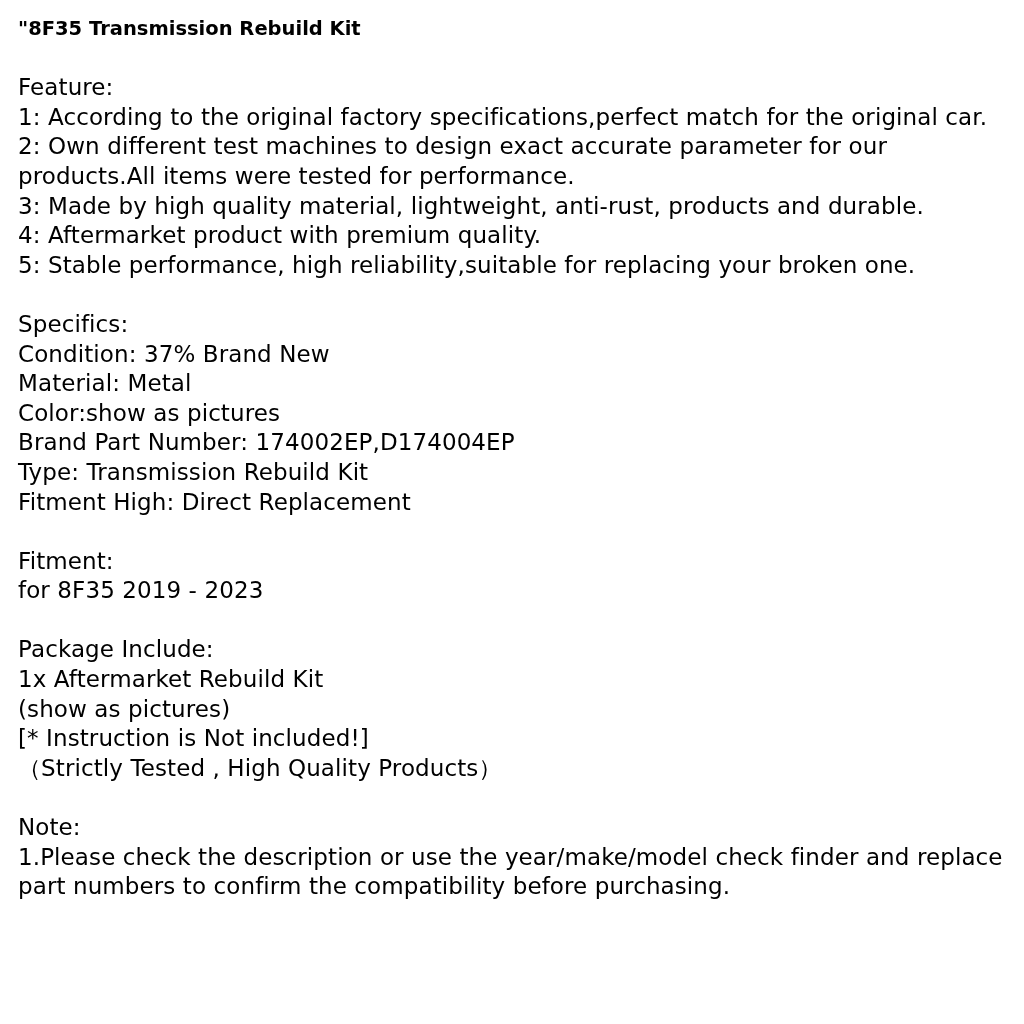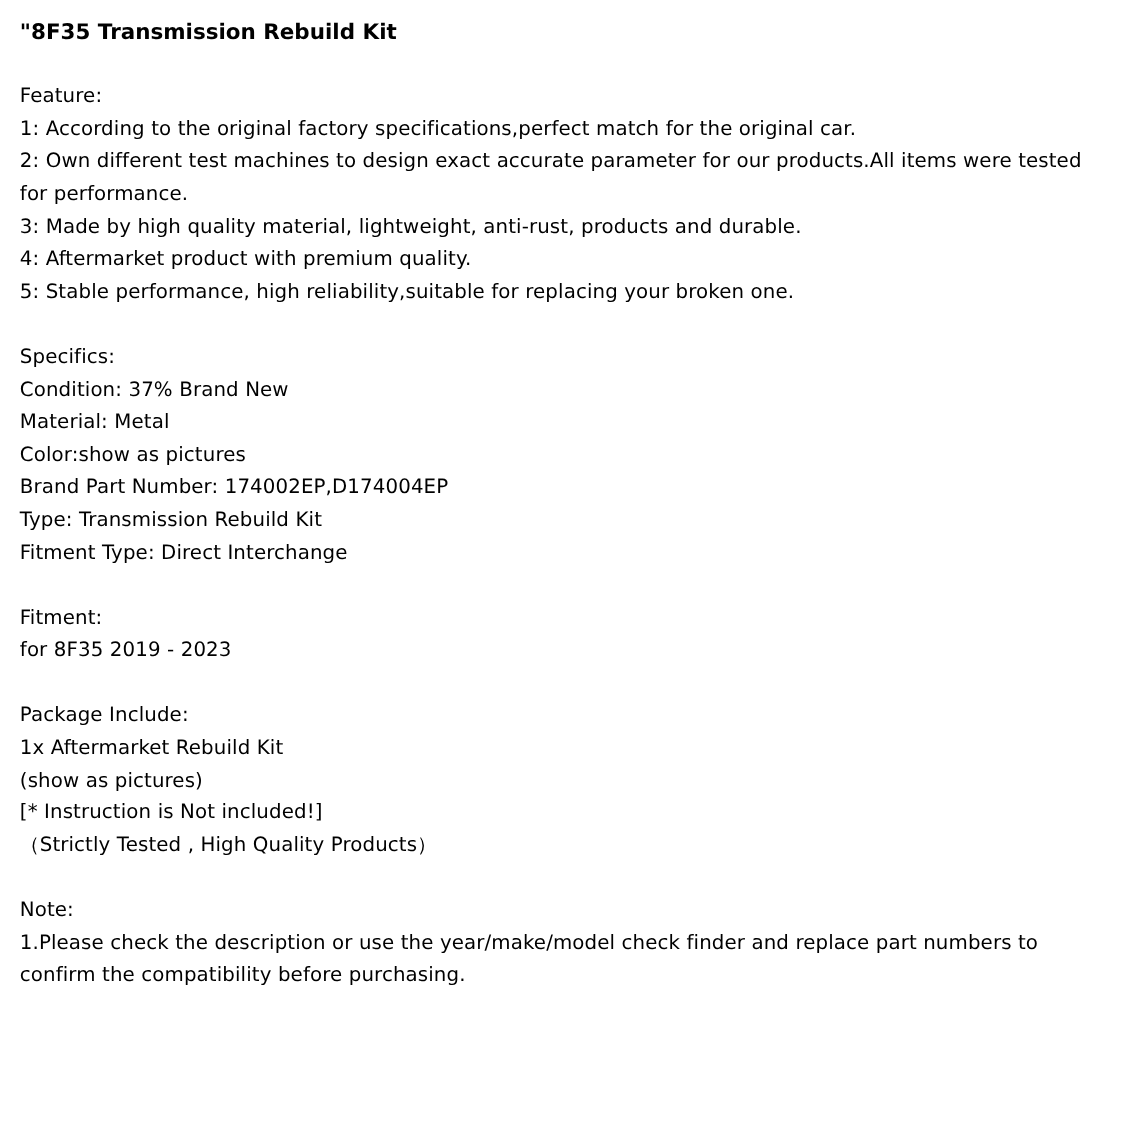--- a/index.html
+++ b/index.html
@@ -14,21 +14,21 @@
     color: #000000;
     overflow: hidden;
   }
   .page {
     box-sizing: border-box;
     width: 1024px;
     height: 1024px;
     padding: 14px 18px 0 18px;
   }
   .line {
-    font-size: 18px;
+    font-size: 23px;
     line-height: 29.6px;
     white-space: pre-wrap;
     letter-spacing: 0.1px;
   }
   .title {
     font-size: 19.5px;
     line-height: 29.6px;
     font-weight: bold;
   }
   .blank {
@@ -58,21 +58,21 @@
 
   <div class="blank"></div>
 
   <div class="block">
     <div class="line">Specifics:</div>
     <div class="line">Condition: 37% Brand New</div>
     <div class="line">Material: Metal</div>
     <div class="line">Color:show as pictures</div>
     <div class="line">Brand Part Number: 174002EP,D174004EP</div>
     <div class="line">Type: Transmission Rebuild Kit</div>
-    <div class="line">Fitment Type: Direct Interchange</div>
+    <div class="line">Fitment High: Direct Replacement</div>
   </div>
 
   <div class="blank"></div>
 
   <div class="block">
     <div class="line">Fitment:</div>
     <div class="line">for 8F35 2019 - 2023</div>
   </div>
 
   <div class="blank"></div>

